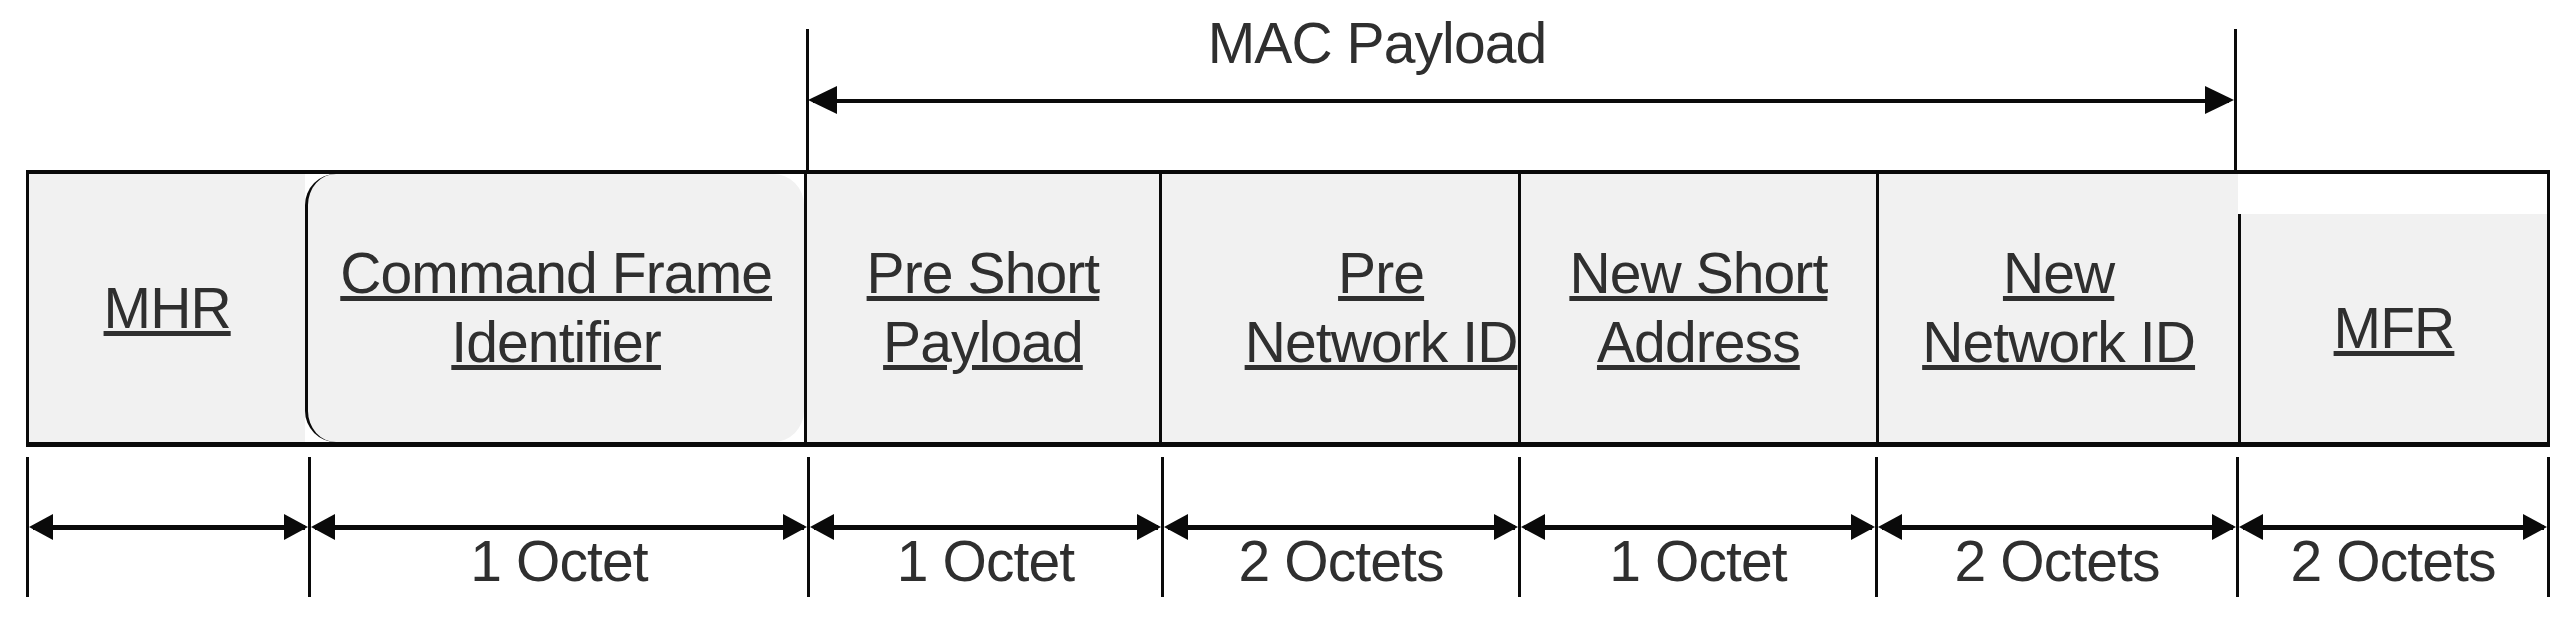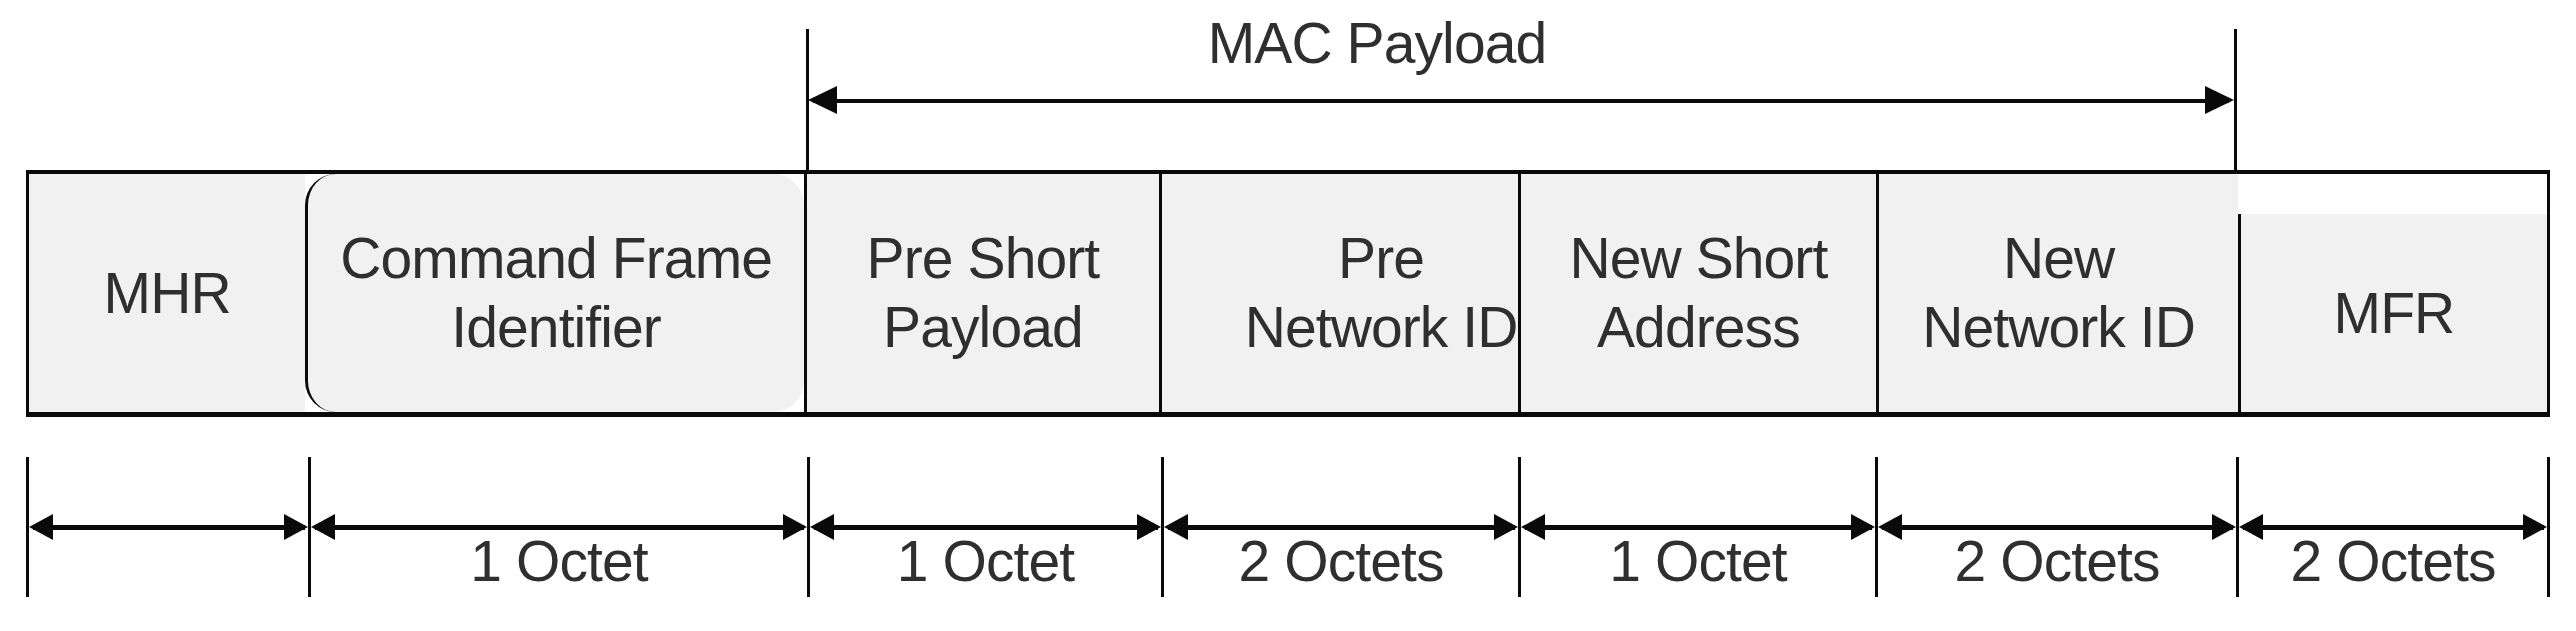--- a/index.html
+++ b/index.html
@@ -56,26 +56,27 @@
     right: 0; top: 0;
     border-top: 14.7px solid transparent;
     border-bottom: 14.7px solid transparent;
     border-left: 29.5px solid #0a0a0a;
   }
 
   
   .field-row {
     position: absolute;
     left: 26px; top: 170px;
-    width: 2524px; height: 247px;
+    width: 2524px; height: 277px;
     box-sizing: border-box;
     border: 3.5px solid #0a0a0a;
     border-top-width: 4.3px;
     border-bottom-width: 5.2px;
     display: flex;
+    text-decoration: underline;
   }
   .field-cell {
     box-sizing: border-box;
     background: #f1f1f1;
     display: flex;
     align-items: center;
     justify-content: center;
     text-align: center;
     font-size: 57px;
     line-height: 69px;

